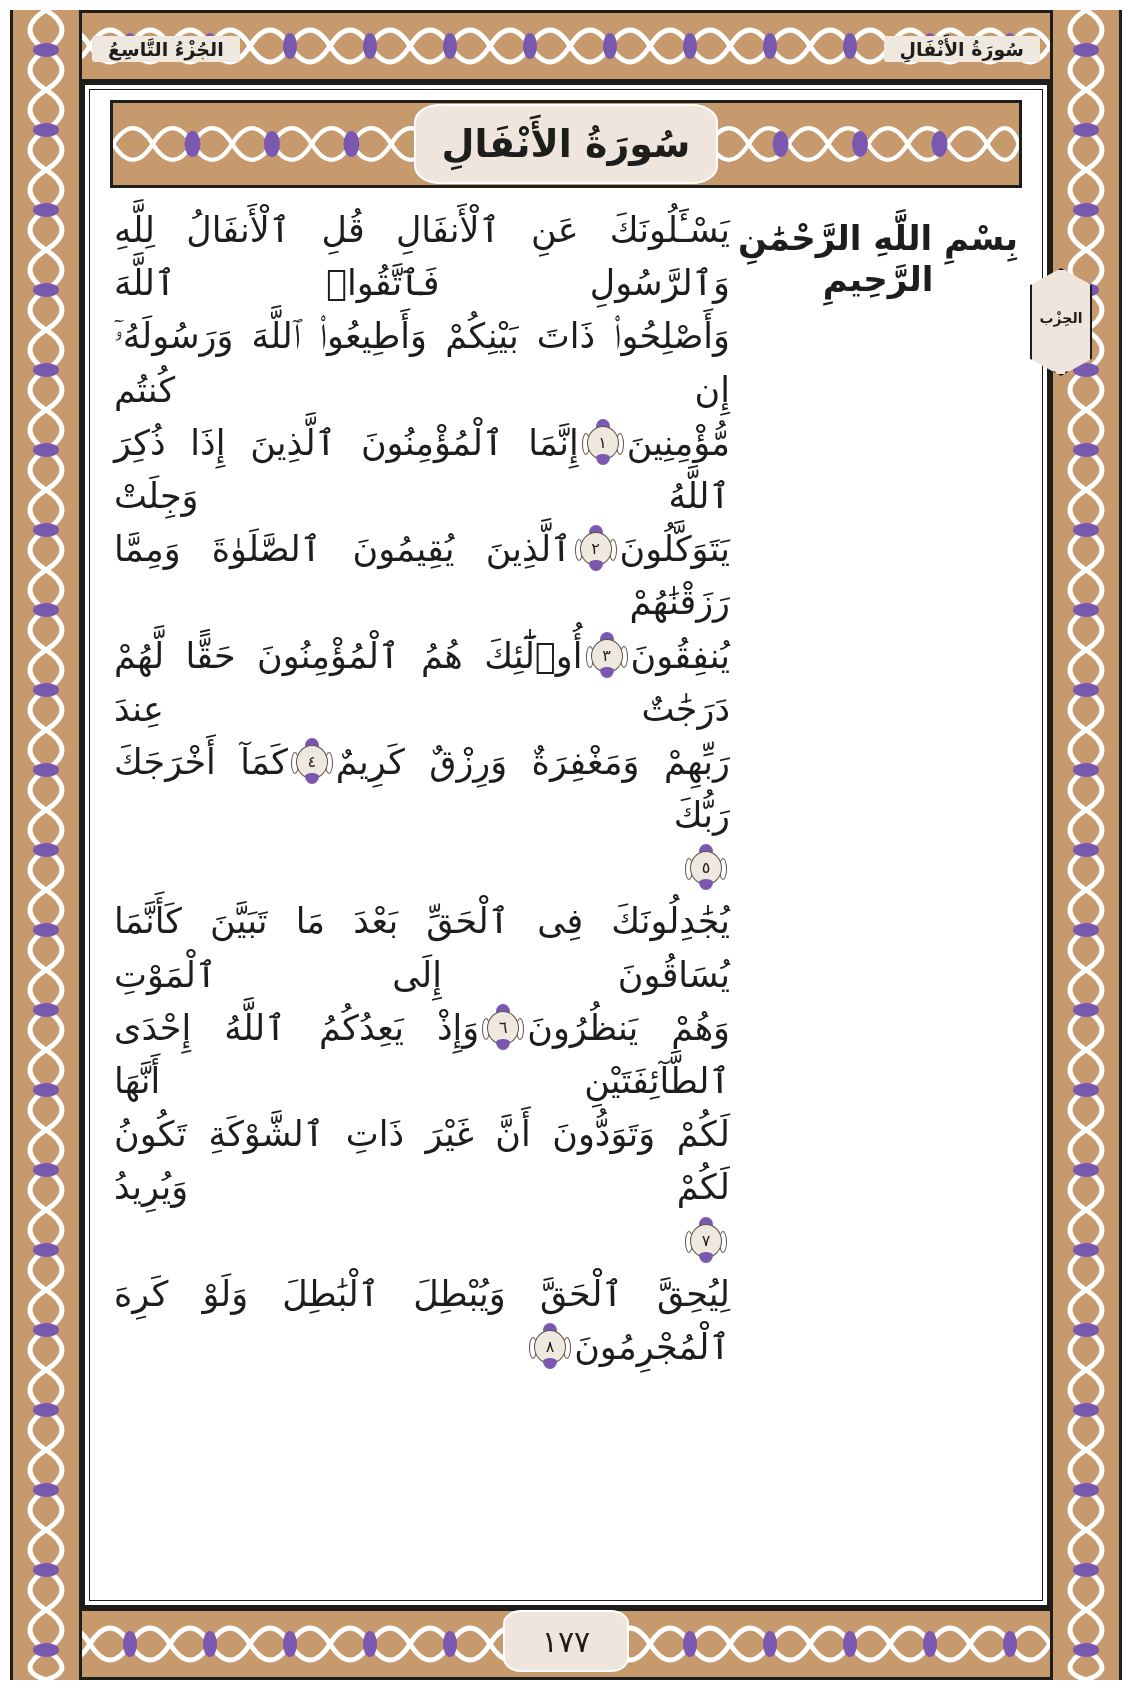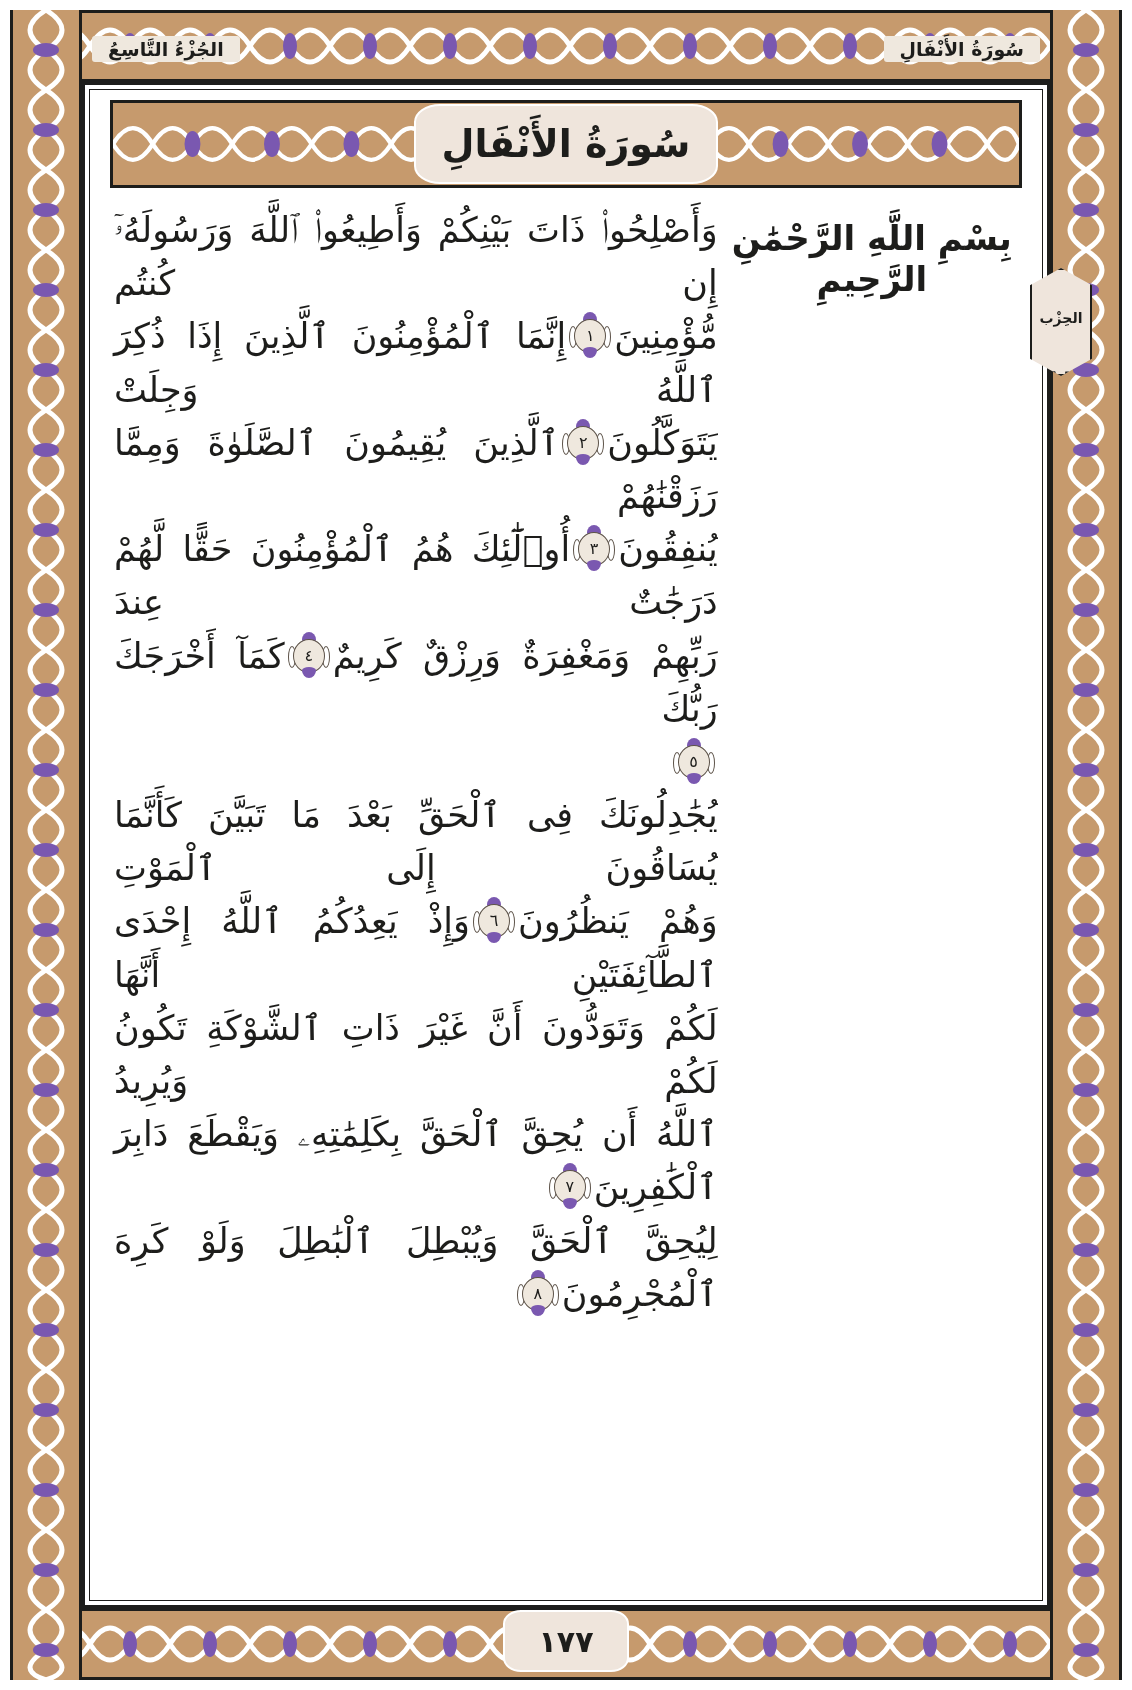--- a/index.html
+++ b/index.html
@@ -174,21 +174,21 @@
   .page-number{
     position:absolute;left:50%;transform:translateX(-50%);
     bottom:18px;
     width:122px;height:58px;
     background:#efe5dc;
     border:2px solid #ffffff;
     border-radius:18px/14px;
     display:flex;align-items:center;justify-content:center;
     z-index:45;
   }
-  .page-number span{font-size:30px;color:#1d1d1b;font-weight:700;}
+  .page-number span{font-size:30px;color:#1d1d1b;font-weight:400;}
 </style>
 </head>
 <body>
 
 <div class="page">
 
   <div class="ornament-frame"></div>
 
   <div class="band top">
     <svg width="1112" height="72" viewBox="0 0 1112 72" preserveAspectRatio="none" aria-hidden="true">
@@ -348,20 +348,21 @@
 
   <div class="hizb-marker">
     <span>نِصْف</span>
     <span>الحِزْب</span>
     <span class="num">١٨</span>
   </div>
 
   <div class="quran-body">
     <div class="bismillah">بِسْمِ اللَّهِ الرَّحْمَٰنِ الرَّحِيمِ</div>
     <div id="ayah-lines">
+        <div class="ayah-line"><span>يَسْـَٔلُونَكَ عَنِ ٱلْأَنفَالِ قُلِ ٱلْأَنفَالُ لِلَّهِ وَٱلرَّسُولِ فَٱتَّقُوا۟ ٱللَّهَ</span></div>
         <div class="ayah-line"><span>وَأَصْلِحُوا۟ ذَاتَ بَيْنِكُمْ وَأَطِيعُوا۟ ٱللَّهَ وَرَسُولَهُۥٓ إِن كُنتُم</span></div>
         <div class="ayah-line"><span>مُّؤْمِنِينَ</span><span class="ayah-mark"><span class="petal t"></span><span class="wing l"></span><span class="wing r"></span><span class="oval">
               <i>١</i>
             </span><span class="petal b"></span></span><span>إِنَّمَا ٱلْمُؤْمِنُونَ ٱلَّذِينَ إِذَا ذُكِرَ ٱللَّهُ وَجِلَتْ</span></div>
         <div class="ayah-line"><span>يَتَوَكَّلُونَ</span><span class="ayah-mark"><span class="petal t"></span><span class="wing l"></span><span class="wing r"></span><span class="oval">
               <i>٢</i>
             </span><span class="petal b"></span></span><span>ٱلَّذِينَ يُقِيمُونَ ٱلصَّلَوٰةَ وَمِمَّا رَزَقْنَٰهُمْ</span></div>
         <div class="ayah-line"><span>يُنفِقُونَ</span><span class="ayah-mark"><span class="petal t"></span><span class="wing l"></span><span class="wing r"></span><span class="oval">
               <i>٣</i>
             </span><span class="petal b"></span></span><span>أُو۟لَٰٓئِكَ هُمُ ٱلْمُؤْمِنُونَ حَقًّا لَّهُمْ دَرَجَٰتٌ عِندَ</span></div>
@@ -369,21 +370,21 @@
               <i>٤</i>
             </span><span class="petal b"></span></span><span>كَمَآ أَخْرَجَكَ رَبُّكَ</span></div>
         <div class="ayah-line"><span class="ayah-mark"><span class="petal t"></span><span class="wing l"></span><span class="wing r"></span><span class="oval">
               <i>٥</i>
             </span><span class="petal b"></span></span></div>
         <div class="ayah-line"><span>يُجَٰدِلُونَكَ فِى ٱلْحَقِّ بَعْدَ مَا تَبَيَّنَ كَأَنَّمَا يُسَاقُونَ إِلَى ٱلْمَوْتِ</span></div>
         <div class="ayah-line"><span>وَهُمْ يَنظُرُونَ</span><span class="ayah-mark"><span class="petal t"></span><span class="wing l"></span><span class="wing r"></span><span class="oval">
               <i>٦</i>
             </span><span class="petal b"></span></span><span>وَإِذْ يَعِدُكُمُ ٱللَّهُ إِحْدَى ٱلطَّآئِفَتَيْنِ أَنَّهَا</span></div>
         <div class="ayah-line"><span>لَكُمْ وَتَوَدُّونَ أَنَّ غَيْرَ ذَاتِ ٱلشَّوْكَةِ تَكُونُ لَكُمْ وَيُرِيدُ</span></div>
-        <div class="ayah-line"><span>ٱللَّهُ أَن يُحِقَّ ٱلْحَقَّ بِكَلِمَٰتِهِۦ وَيَقْطَعَ دَابِرَ ٱلْكَٰفِرِينَ</span><span class="ayah-mark"><span class="petal t"></span><span class="wing l"></span><span class="wing r"></span><span class="oval">
+        <div class="ayah-line"><span class="ayah-mark"><span class="petal t"></span><span class="wing l"></span><span class="wing r"></span><span class="oval">
               <i>٧</i>
             </span><span class="petal b"></span></span></div>
         <div class="ayah-line lastline"><span>لِيُحِقَّ ٱلْحَقَّ وَيُبْطِلَ ٱلْبَٰطِلَ وَلَوْ كَرِهَ ٱلْمُجْرِمُونَ</span><span class="ayah-mark"><span class="petal t"></span><span class="wing l"></span><span class="wing r"></span><span class="oval">
               <i>٨</i>
             </span><span class="petal b"></span></span></div>
       </div>
   </div>
 
   <div class="page-number">
     <span>١٧٧</span>

